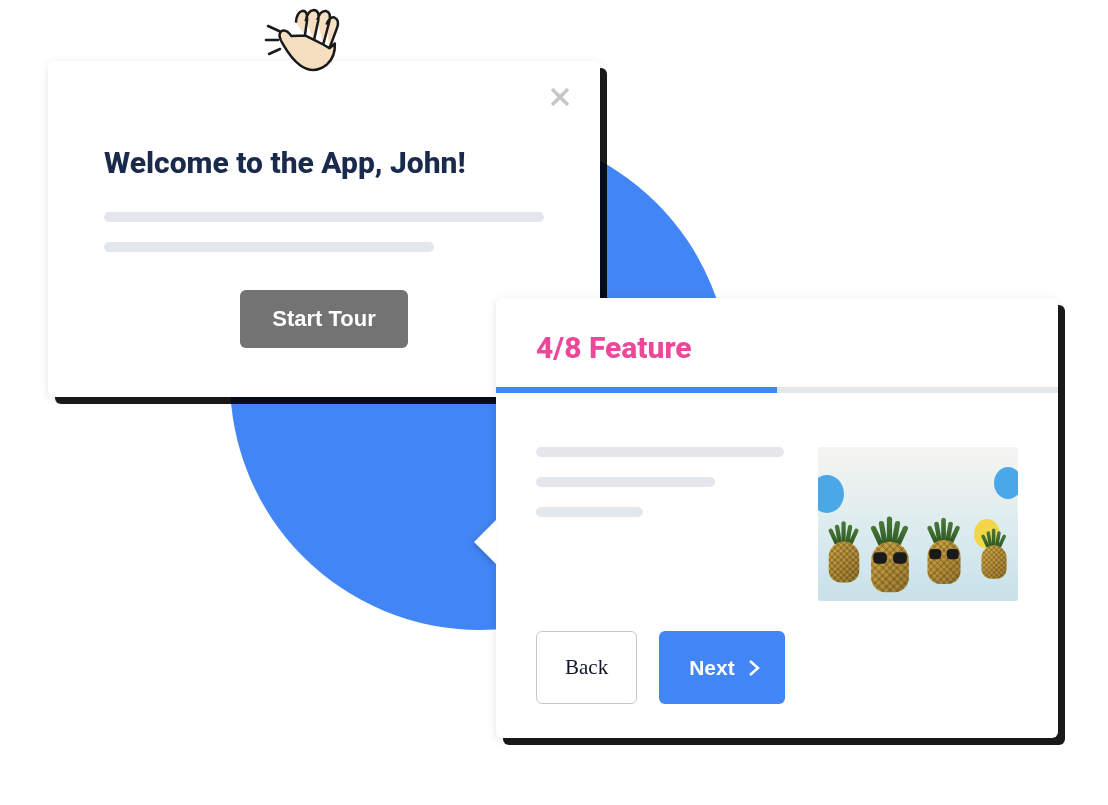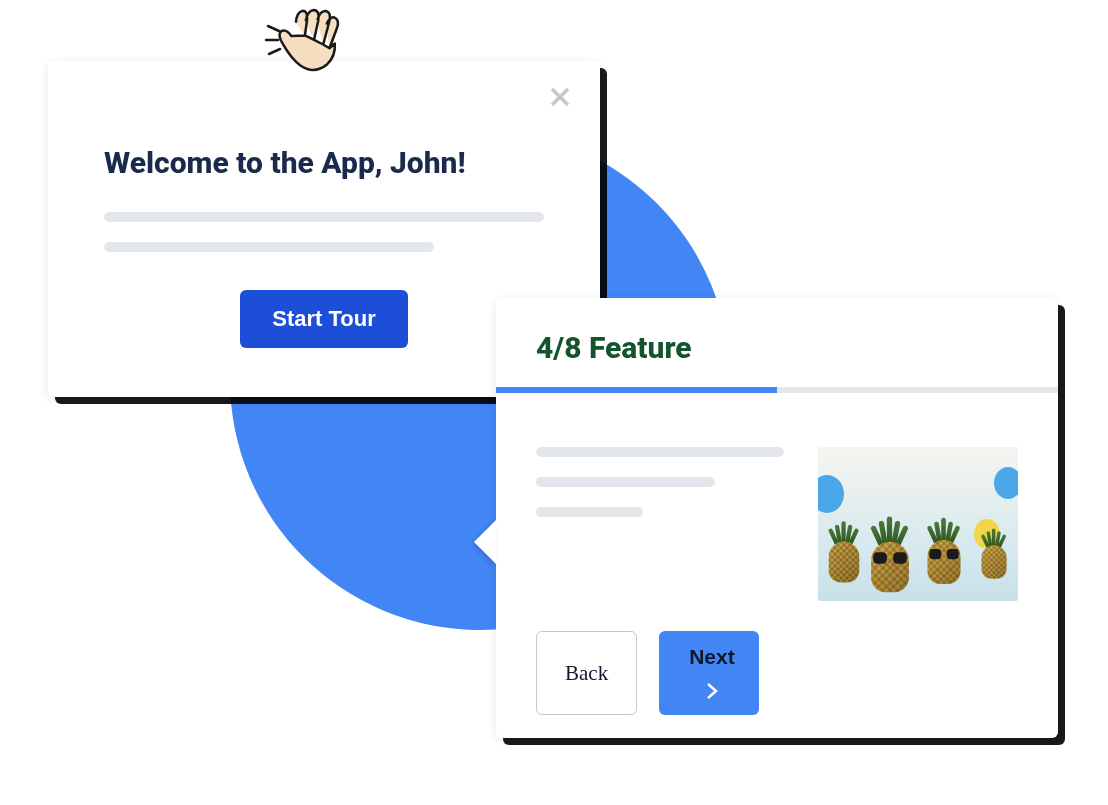--- a/index.html
+++ b/index.html
@@ -73,21 +73,21 @@
       margin-bottom: 20px;
     }
     .placeholder-line.long { width: 100%; }
     .placeholder-line.medium { width: 75%; }
     .placeholder-line.short { width: 72%; }
     .placeholder-line.shorter { width: 43%; }
     
     .start-tour-btn {
       display: block;
       margin: 0 auto;
-      background: #1d4ed8;
+      background: #737373;
       color: white;
       border: none;
       padding: 16px 32px;
       font-size: 22px;
       font-weight: 600;
       border-radius: 6px;
       cursor: pointer;
     }
     
     
@@ -110,21 +110,21 @@
       height: 0;
       border-top: 22px solid transparent;
       border-bottom: 22px solid transparent;
       border-right: 22px solid white;
       filter: drop-shadow(-2px 2px 2px rgba(0,0,0,0.15));
     }
     
     .feature-title {
       font-size: 30px;
       font-weight: 800;
-      color: #14532d;
+      color: #ec4899;
       padding: 32px 40px 22px 40px;
     }
     
     .progress-bar {
       width: 100%;
       height: 6px;
       background: #e3e6eb;
     }
     .progress-fill {
       height: 100%;
@@ -236,31 +236,30 @@
       padding: 23px 28px;
       font-size: 21px;
       font-weight: 500;
       border-radius: 6px;
       cursor: pointer;
       font-family: Liberation Serif, serif;
     }
     
     .next-btn {
       background: #4285f4;
-      color: #0f172a;
+      color: #ffffff;
       border: none;
       padding: 14px 24px 14px 30px;
       font-size: 21px;
       font-weight: 600;
       border-radius: 6px;
       cursor: pointer;
       display: flex;
       align-items: center;
       gap: 12px;
-      flex-direction: column;
     }
     .next-btn svg { stroke: white; stroke-width: 2.5; }
   </style>
 </head>
 <body>
 
 <div class="bg-circle"></div>
 
 <div class="wave-hand">
   <svg viewBox="0 0 100 90" width="100" height="90">

